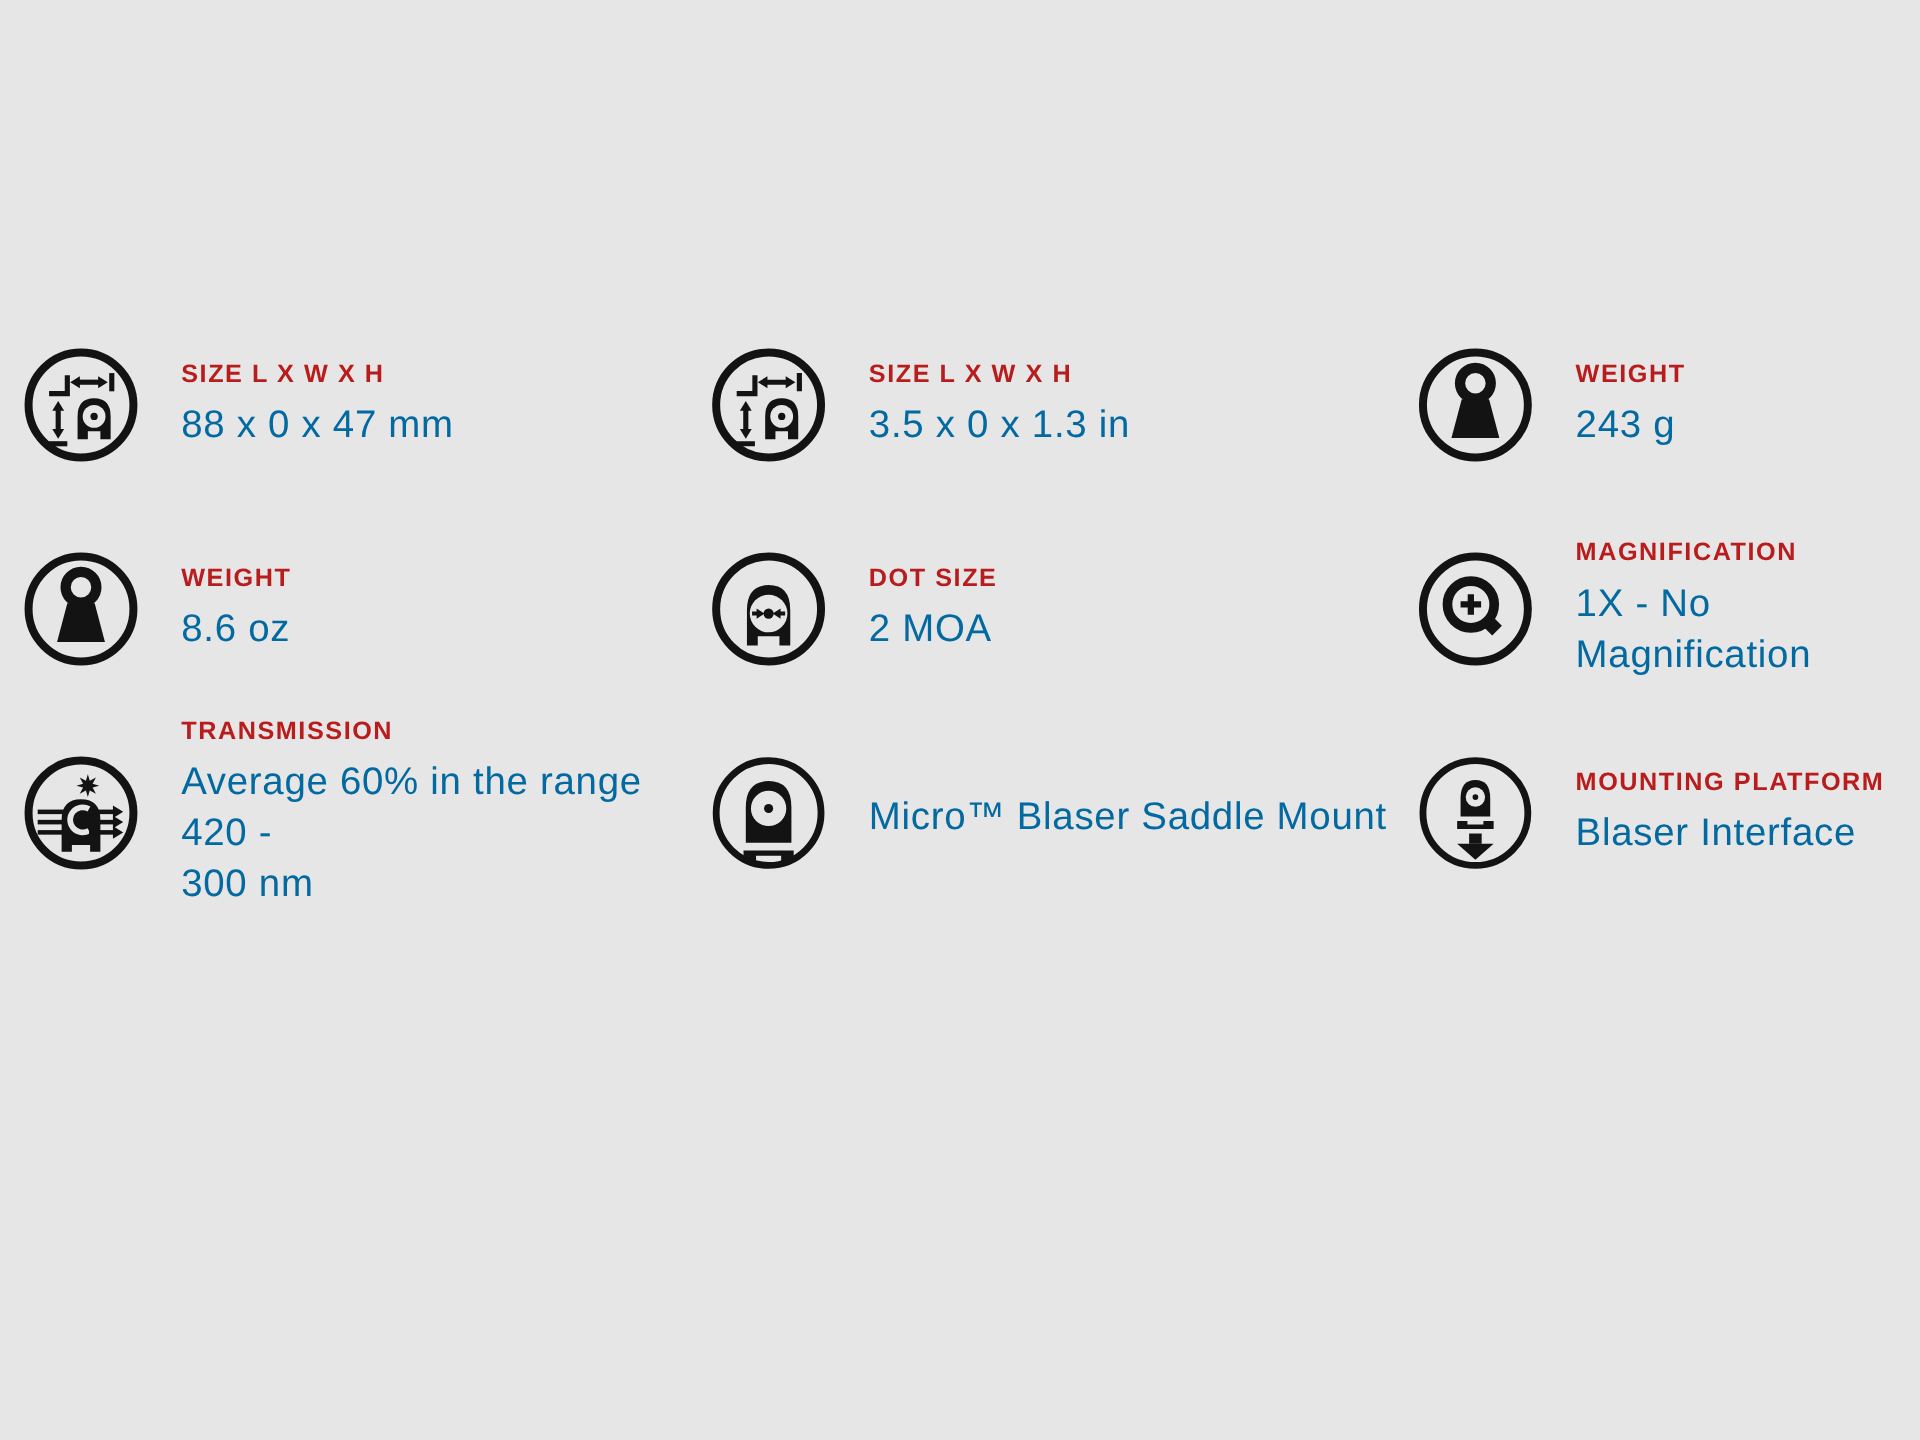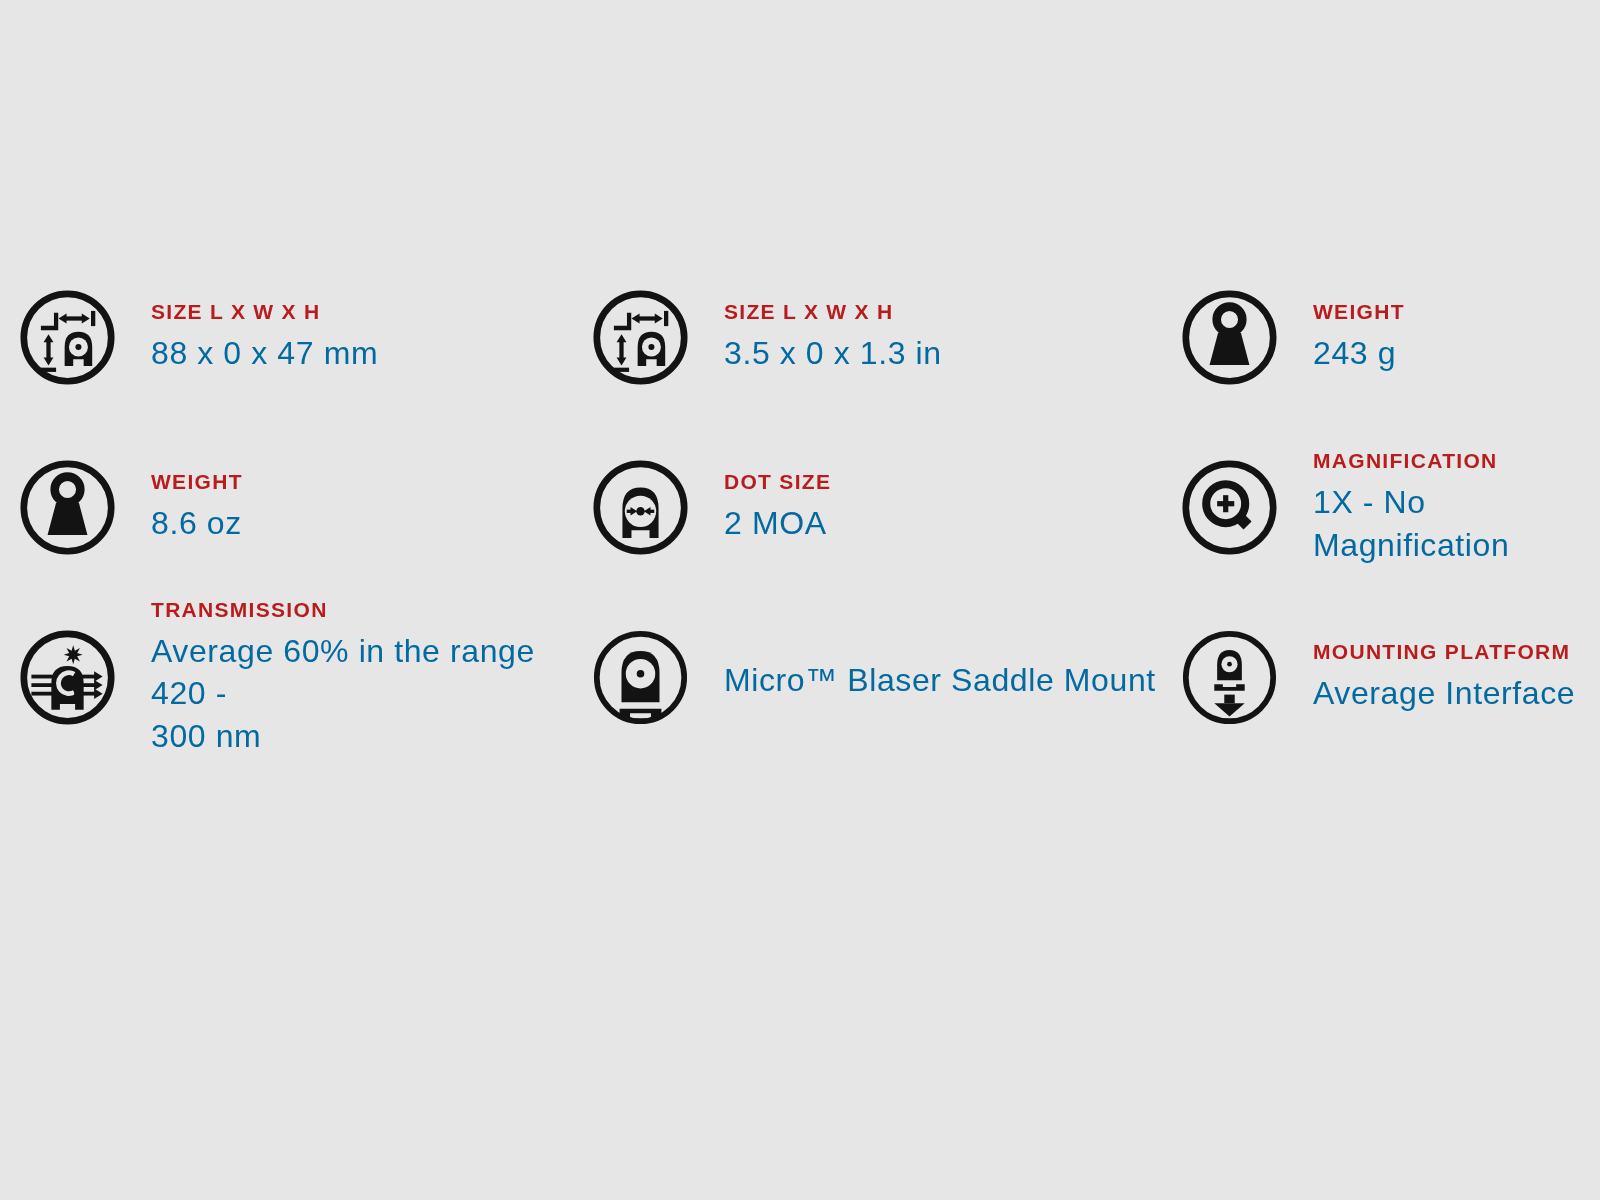--- a/index.html
+++ b/index.html
@@ -221,17 +221,17 @@
         <path class="f" d="M37,53 L37,37 Q37,21 50,21 Q63,21 63,37 L63,53 Z"></path>
         <circle class="w" cx="50" cy="36" r="8.5"></circle>
         <circle class="f" cx="50" cy="36" r="2.5"></circle>
         <path class="f" d="M34,64 L34,57 L43,57 L43,60 L57,60 L57,57 L66,57 L66,64 Z"></path>
         <rect class="f" x="44.5" y="68" width="11" height="9"></rect>
         <polygon class="f" points="34,77 66,77 50,91"></polygon>
       </svg>
     </span>
     <div class="spec-text">
       <div class="spec-label">MOUNTING PLATFORM</div>
-      <div class="spec-value">Average Interface</div>
+      <div class="spec-value">Blaser Interface</div>
     </div>
   </div>
 
 </div>
 
 </body></html>

